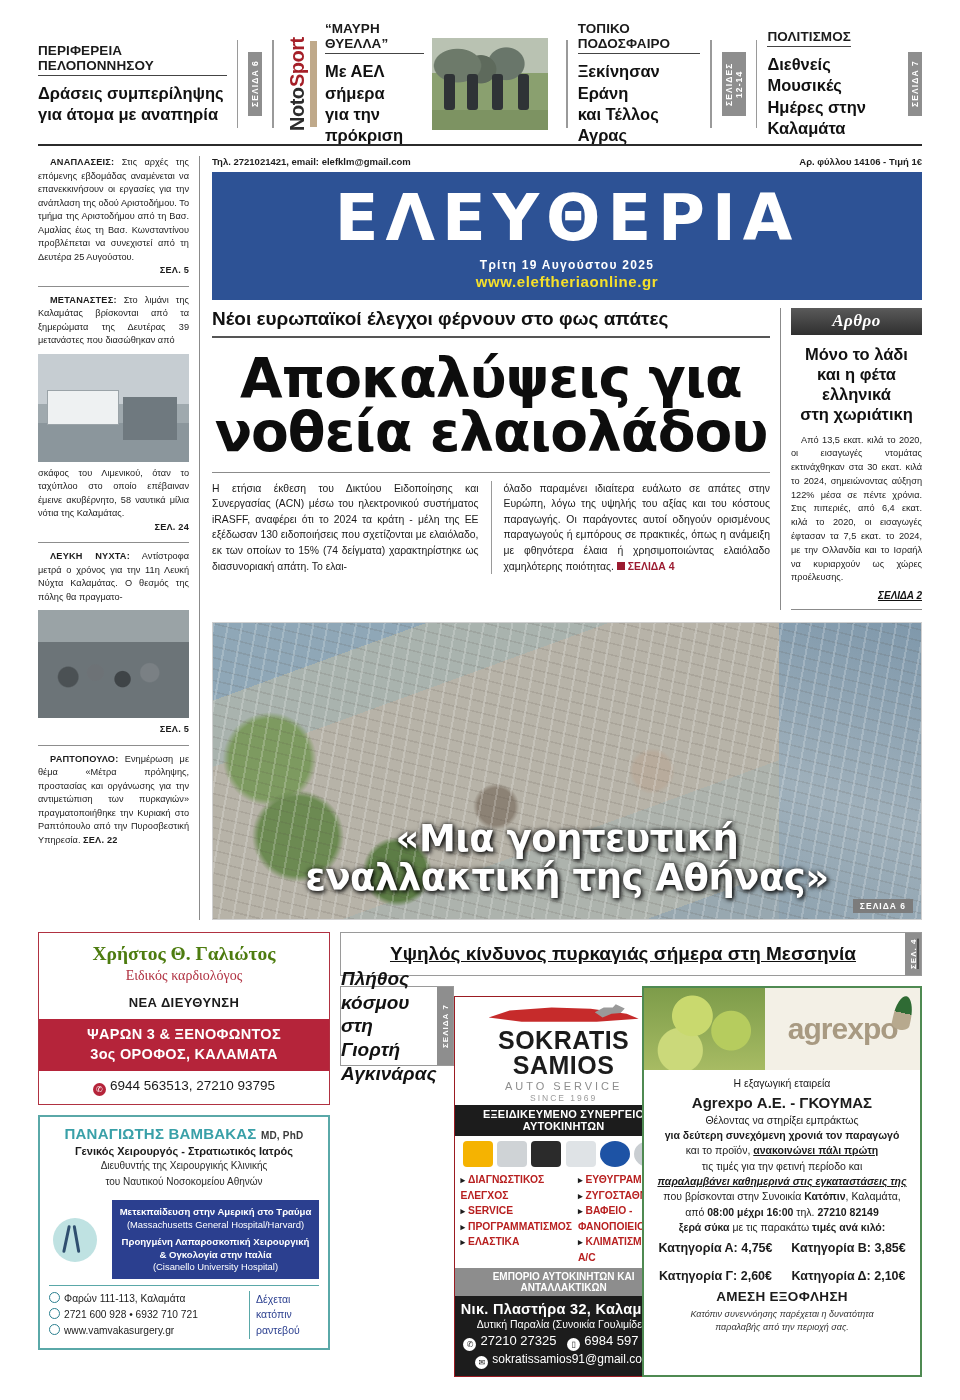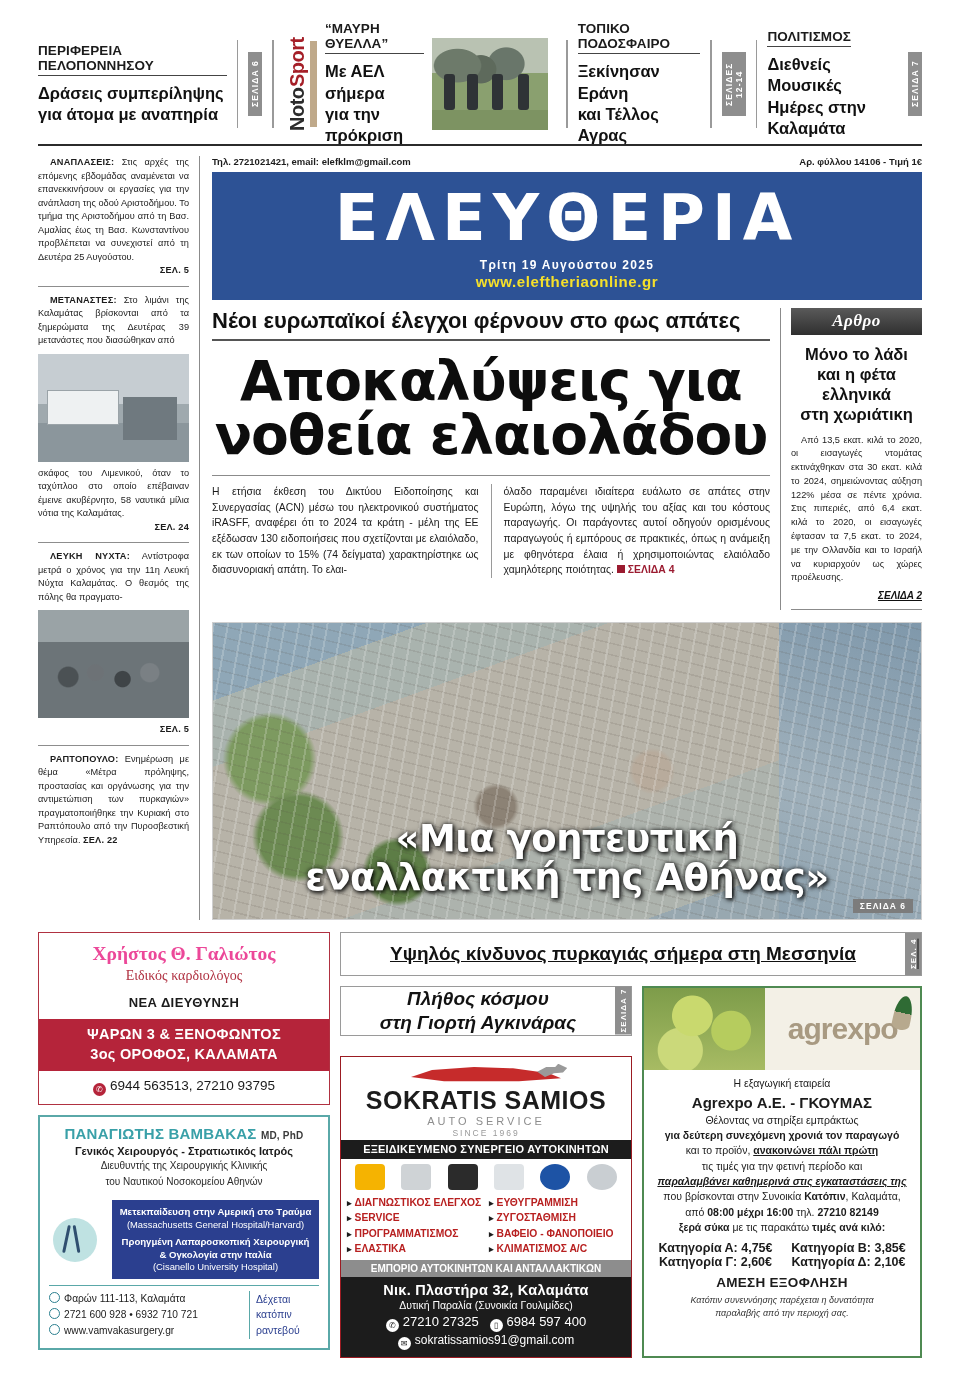--- a/index.html
+++ b/index.html
@@ -101,21 +101,21 @@
     font-family: "DejaVu Sans", sans-serif; line-height: 1; margin-top: 4px;
   }
   .logo-date { color: #fff; font-size: 12px; font-weight: 700; letter-spacing: 1.3px; margin-top: 8px; }
   .logo-url { color: #f5e02a; font-size: 15px; font-weight: 800; letter-spacing: .6px; margin-top: 1px; }
 
   
   .lead-wrap { display: flex; margin-top: 8px; }
   .lead-main { flex: 1; padding-right: 10px; }
   .lead-side { width: 142px; border-left: 1.6px solid #8b8b8b; padding-left: 10px; }
   .kicker-line {
-    font-size: 22px; font-weight: 700; color: #111; border-bottom: 2.2px solid #555;
+    font-size: 19px; font-weight: 700; color: #111; border-bottom: 2.2px solid #555;
     padding-bottom: 5px; line-height: 1.2;
   }
   .headline {
     font-size: 55px; font-weight: 800; line-height: .98; letter-spacing: -1px;
     text-align: center; margin: 14px 0 12px 0; color: #0d0d0d;
     font-family: "DejaVu Sans", sans-serif;
   }
   .lead-body { display: flex; gap: 12px; border-top: 1.4px solid #8b8b8b; padding-top: 8px; }
   .lead-body .c { flex: 1; font-size: 10.4px; line-height: 1.5; text-align: justify; color: #1a1a1a; }
   .lead-body .c.second { border-left: 1.2px solid #9a9a9a; padding-left: 12px; }
@@ -190,21 +190,21 @@
   .row2 { display: flex; gap: 10px; margin-top: 10px; }
   .promo-box { border: 1.4px solid #9a9a9a; display: flex; height: 80px; flex: 1; }
   .promo-txt {
     flex: 1; display: flex; flex-direction: column; align-items: center; justify-content: center;
     font-size: 19px; font-weight: 700; font-style: italic; line-height: 1.25; color: #121212;
   }
 
   
   .ad-gal { border: 1.8px solid #b03141; background: #fff; }
   .ad-gal .top { padding: 10px 8px 9px 8px; text-align: center; }
-  .gal-name { font-size: 19.5px; font-weight: 700; font-family: "Liberation Serif", serif; color: #ec4899; }
+  .gal-name { font-size: 19.5px; font-weight: 700; font-family: "Liberation Serif", serif; color: #4d7c0f; }
   .gal-spec { font-size: 14px; color: #b03141; font-family: "Liberation Serif", serif; margin-top: 3px; }
   .gal-new  { font-size: 13px; font-weight: 800; margin-top: 11px; color: #1b1b1b; letter-spacing: .4px;}
   .gal-band { background: #b5243a; color: #fff; text-align: center; padding: 6px 4px 7px 4px; }
   .gal-band div { font-size: 14.5px; font-weight: 800; letter-spacing: .3px; line-height: 1.35; }
   .gal-phone { text-align: center; padding: 7px 4px 8px 4px; font-size: 13.5px; color: #1b1b1b; }
   .pin { display: inline-block; width: 13px; height: 13px; border-radius: 50%; background: #b5243a; color:#fff;
          font-size: 8px; line-height: 13px; text-align: center; margin-right: 4px; vertical-align: -2px;}
 
   
   .ad-vam { border: 2px solid #5aa8a8; margin-top: 10px; background: #fff; padding: 8px 9px 9px 9px; }
@@ -278,21 +278,21 @@
   .agr-brand .word { font-size: 30px; font-weight: 700; color: #a89a82; letter-spacing: -1px; }
   .agr-leaf { position: absolute; right: 8px; top: 8px; width: 18px; height: 34px;
      background: linear-gradient(#2f6b34 0 50%, #b7a98e 50% 100%);
      border-radius: 60% 60% 60% 60% / 80% 80% 20% 20%; transform: rotate(12deg); }
   .agr-body { padding: 6px 8px 7px 8px; text-align: center; color: #1b1b1b; }
   .agr-body .r { font-size: 10.5px; line-height: 1.46; }
   .agr-body .b { font-weight: 800; }
   .agr-name { font-size: 15px; font-weight: 800; margin: 2px 0 2px 0; }
   .agr-u { text-decoration: underline; font-weight: 800; }
   .agr-it { font-style: italic; font-weight: 800; text-decoration: underline; font-size: 10.8px; }
-  .agr-prices { display: grid; grid-template-columns: 1fr 1fr; gap: 0 6px; margin-top: 6px; }
+  .agr-prices { display: grid; grid-template-columns: 1fr 1fr; gap: 14px 6px; margin-top: 6px; }
   .agr-prices div { font-size: 12.5px; font-weight: 800; }
   .agr-amesi { font-size: 13.5px; font-weight: 800; margin-top: 6px; letter-spacing: .3px; }
   .agr-note { font-size: 9px; font-style: italic; line-height: 1.4; margin-top: 4px; color: #333; }
 </style>
 </head>
 <body>
 
 <div class="page">
 
   <div class="teaser-strip">
@@ -506,21 +506,21 @@
 
     <div class="bcol-mid">
 
       <div class="banner">
         <div class="banner-txt">Υψηλός κίνδυνος πυρκαγιάς σήμερα στη Μεσσηνία</div>
         <div class="banner-tab">ΣΕΛ. 4</div>
       </div>
 
       <div class="row2">
 
-        <div style="width:292px;display:flex;flex-direction:column;gap:10px">
+        <div style="width:292px;display:flex;">
           <div class="promo-box">
             <div class="promo-txt">
               <div>Πλήθος κόσμου</div>
               <div>στη Γιορτή Αγκινάρας</div>
             </div>
             <div class="banner-tab">ΣΕΛΙΔΑ 7</div>
           </div>
 
           <div class="ad-sok">
             <div class="sok-top">

